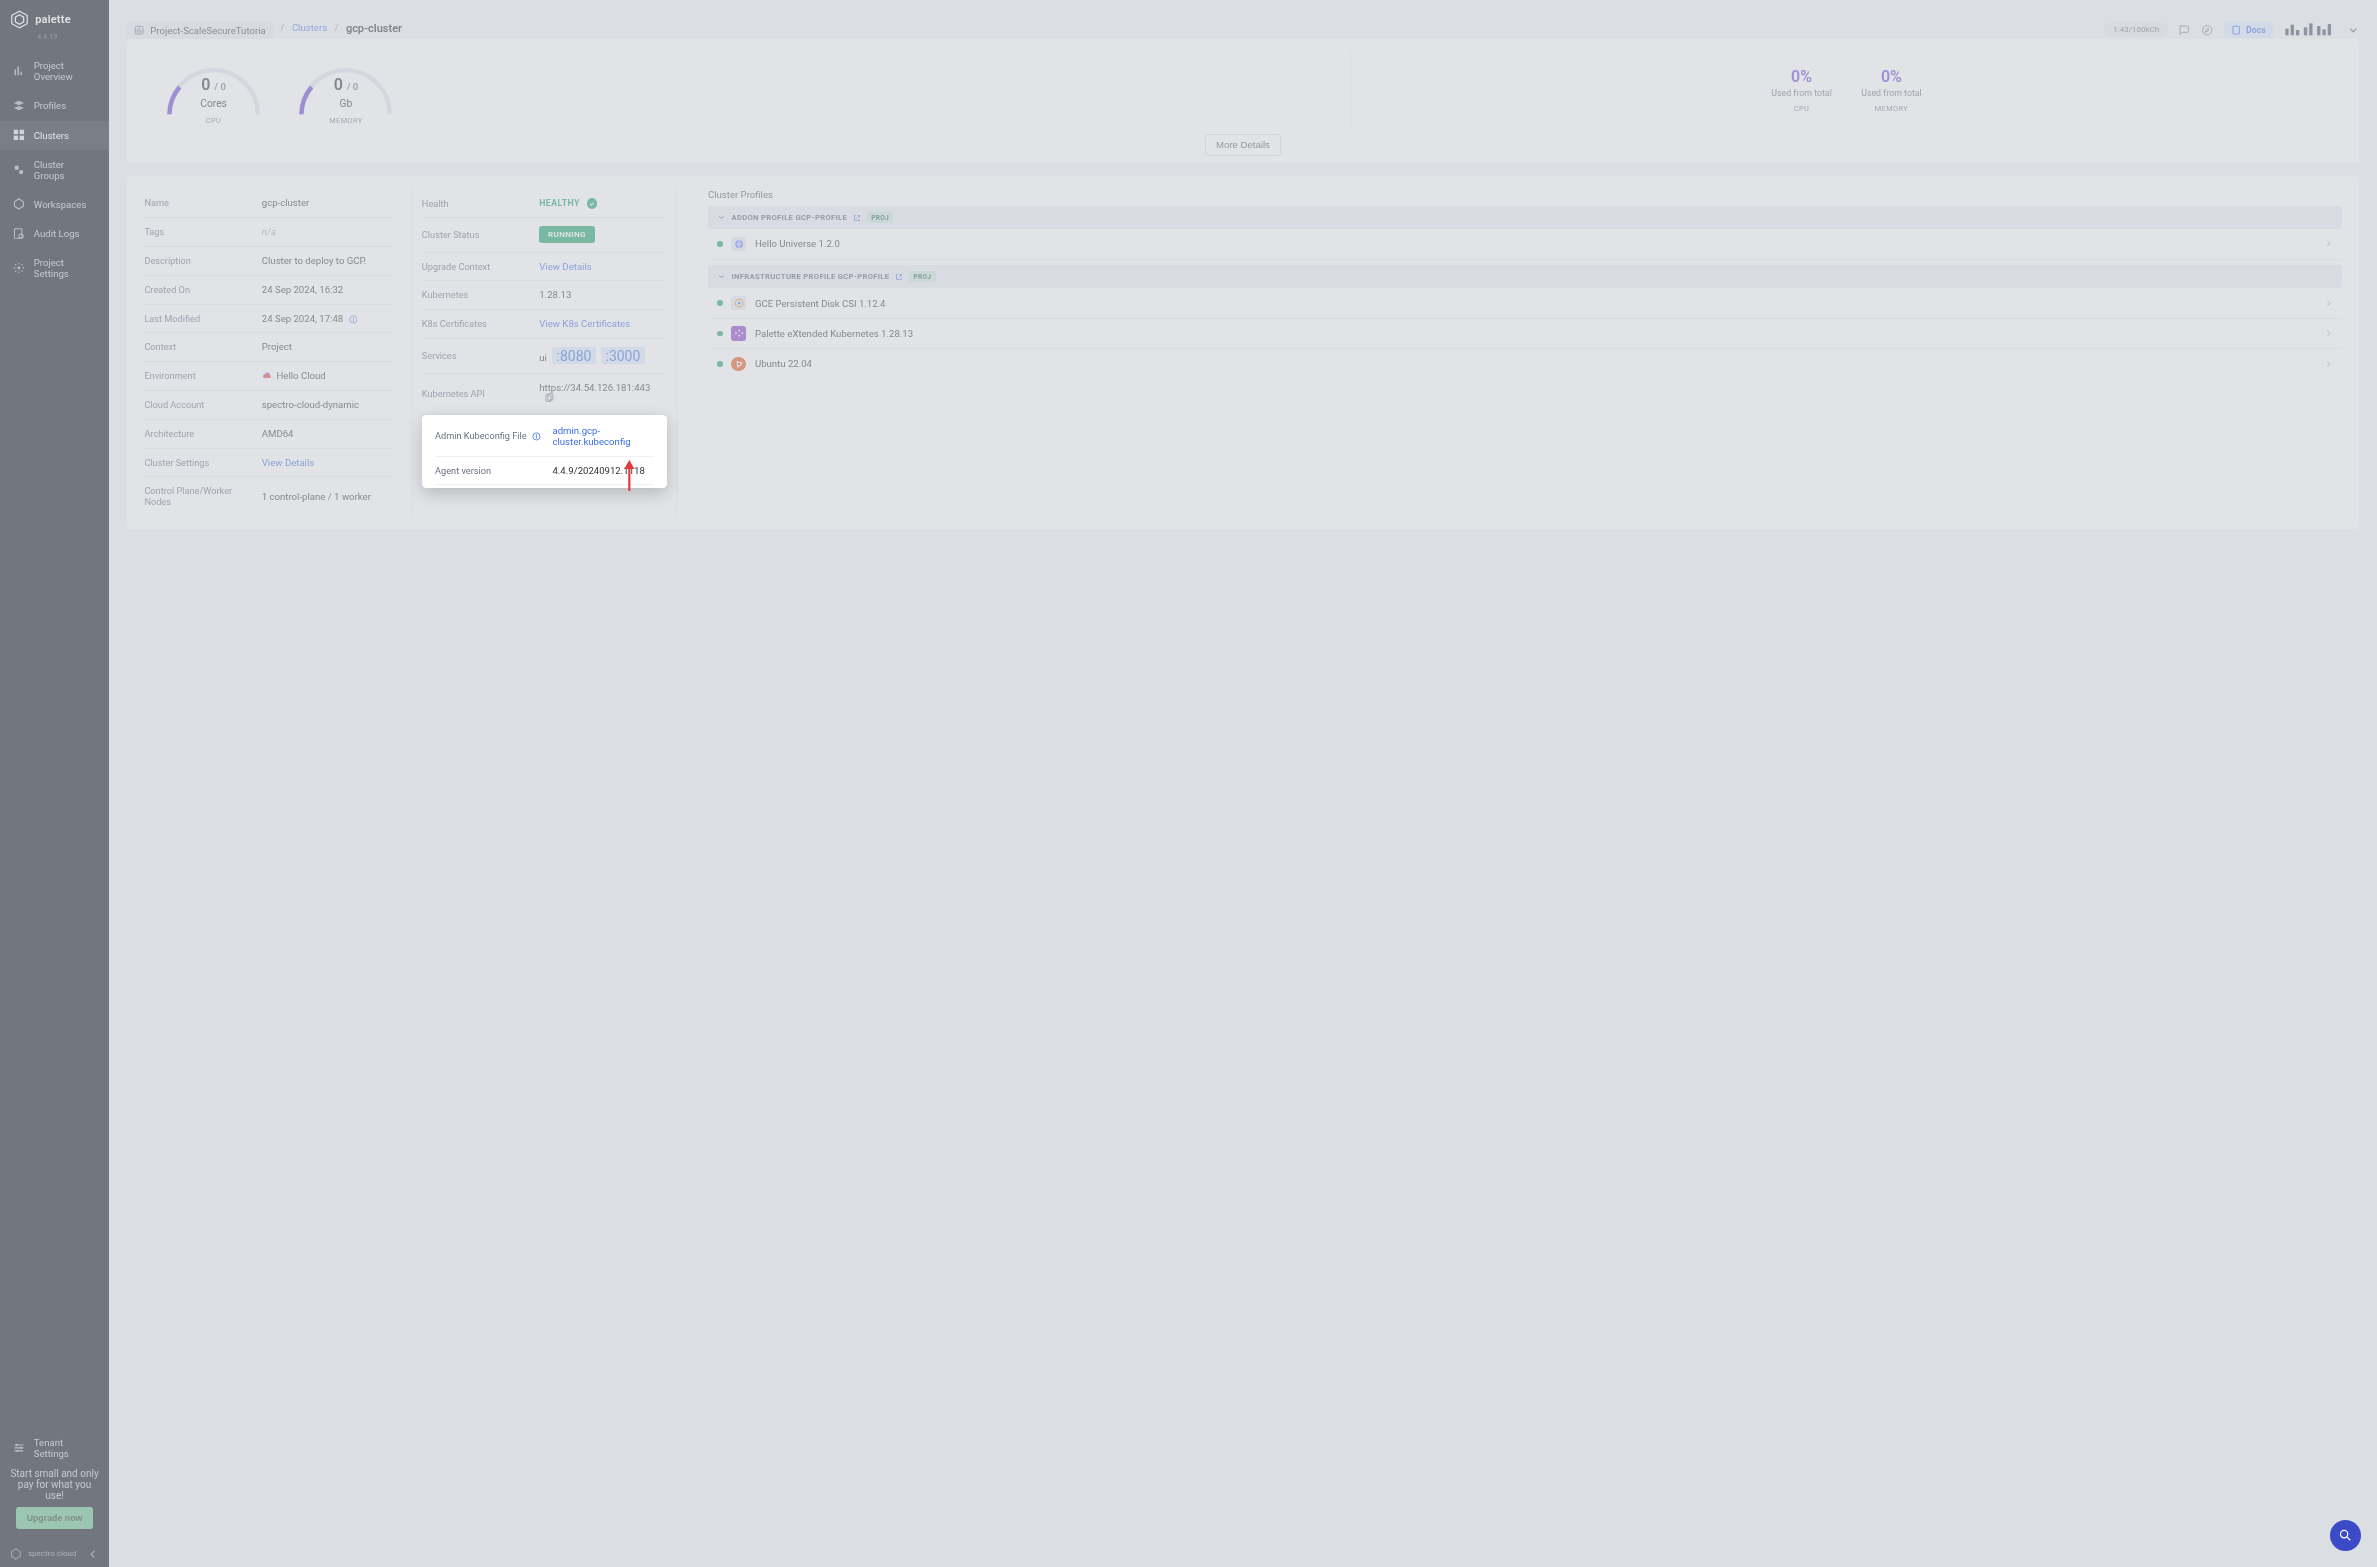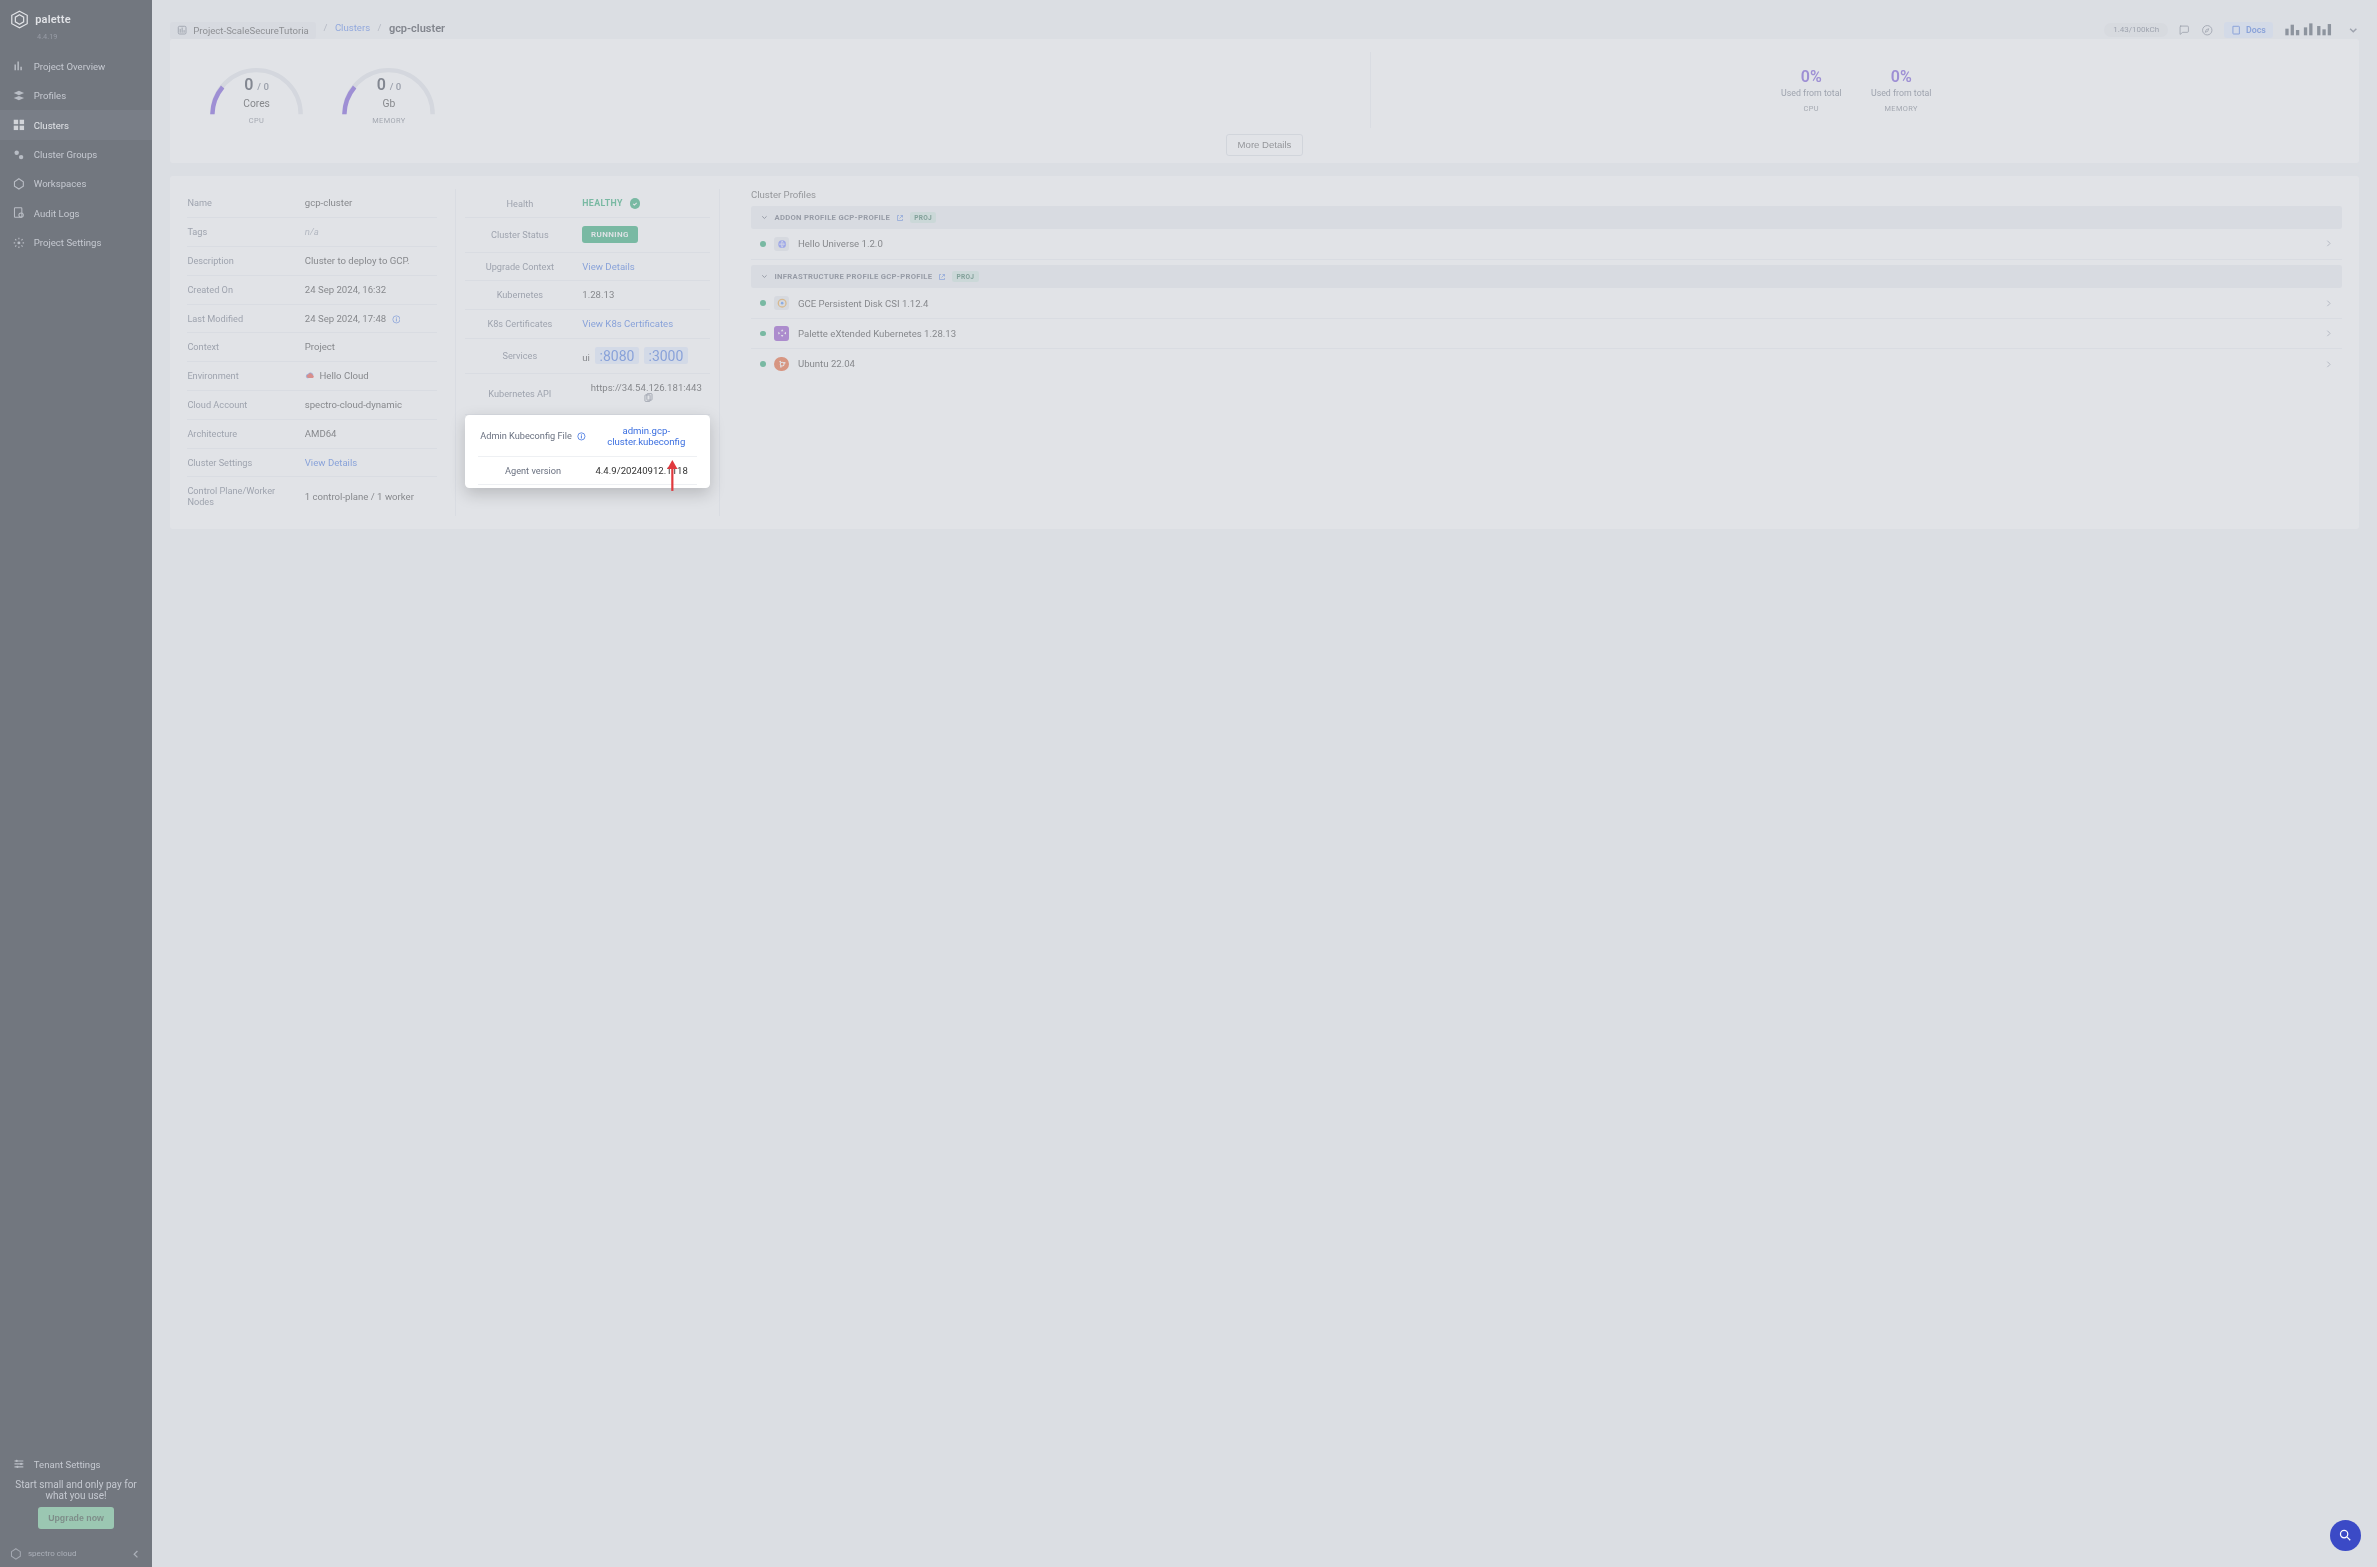--- a/index.html
+++ b/index.html
@@ -7,21 +7,21 @@
   body {
     font-family: -apple-system, BlinkMacSystemFont, "Segoe UI", Roboto, sans-serif;
     font-size: 9.6px;
     color: #333;
     background: #f2f3f6;
     position: relative;
   }
   .app { display: flex; width: 100%; height: 100%; }
   
   .sidebar {
-    width: 152px;
+    width: 109px;
     background: #0b1019;
     color: #e6e8eb;
     display: flex;
     flex-direction: column;
   }
   .brand {
     display: flex;
     align-items: center;
     gap: 5.9px;
     padding: 10.3px 10.3px 1.5px 10.3px;
@@ -120,21 +120,21 @@
   .pill-healthy { color:#1aa268; font-weight:700; letter-spacing:0.4px; font-size:8.8px;}
   .healthy-check { display:inline-flex; width:10.3px; height:10.3px; border-radius:50%; background:#1aa268; align-items:center; justify-content:center; margin-left:4.4px;}
   .healthy-check svg{width:5.9px;height:5.9px;}
   .status-badge { display:inline-block; background:#1aa268; color:#fff; font-size:8px; letter-spacing:0.4px; font-weight:600; padding:3.7px 8.8px; border-radius:2.9px;}
   .info-icon { width:8.8px; height:8.8px; display:inline-block; margin-left:2.9px; vertical-align:middle;}
   .copy-icon { width:10.3px; height:10.3px; margin-left:4.4px; cursor:pointer; color:#6a7180;}
   .svc-chip { display:inline-block; background:#e1eaff; color:#3b6fe0; padding:0.7px 4.4px; border-radius:2.2px; font-size:14px; margin-left:2.9px;}
   .env-row { display:flex; align-items:center; gap:4.4px; }
   .cloud-icon { width:10.3px; height:10.3px; }
   .col-mid .kv-key { width:110px;}
-  .col-mid .kv-list { padding:0 8.8px;text-align:center; }
+  .col-mid .kv-list { padding:0 8.8px; }
   .col-right-inner { padding:0 0 0 13.2px; }
   .section-title { color:#555; font-size:9.6px; margin-bottom:5.9px; }
   .profile-head {
     display:flex; align-items:center; gap:5.9px; background:#eceef2; padding:5.9px 8.8px; border-radius:2.2px; font-size:7.7px; color:#5a6170;
     letter-spacing:0.3px; font-weight:700;
   }
   .proj-badge {
     background:#cfe7de; color:#2b6a52; font-size:6.6px; font-weight:700; letter-spacing:0.2px; padding:1.5px 4.4px; border-radius:2.2px;
   }
   .chev-head{width:8.8px;height:8.8px;}

